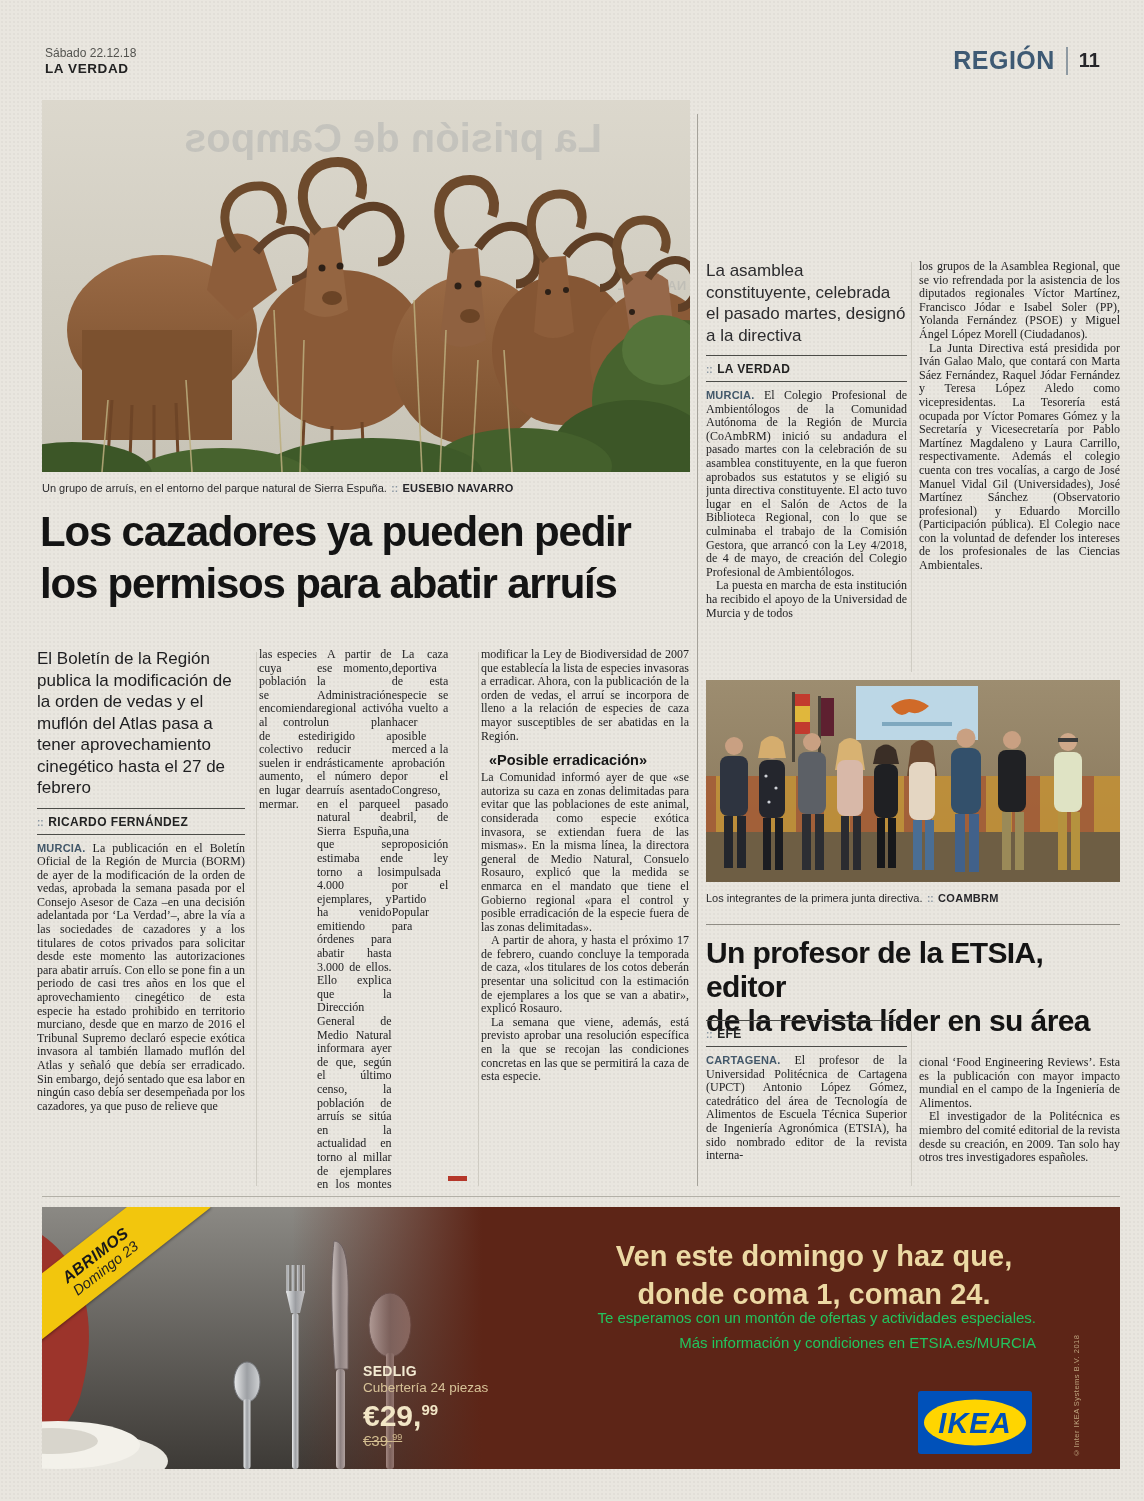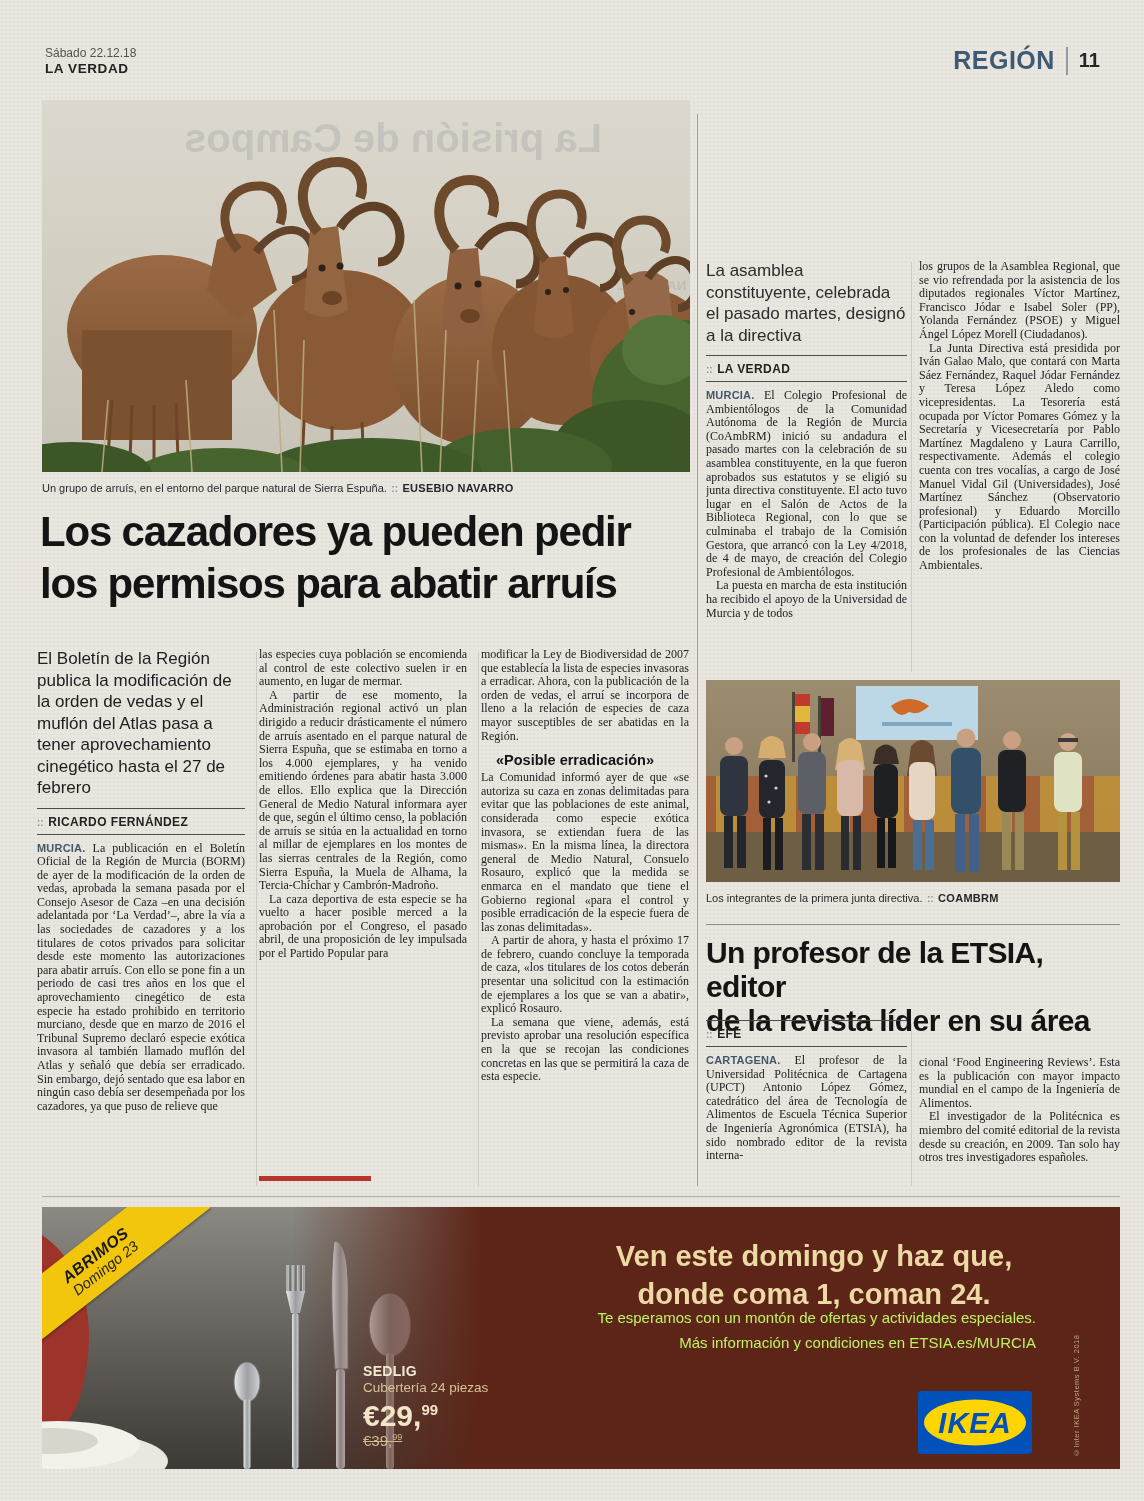--- a/index.html
+++ b/index.html
@@ -31,39 +31,39 @@
   .cols{display:flex;}
   .col{overflow:hidden;}
   .standfirst{font-size:17px;line-height:21.5px;color:#1e1e20;margin:0 0 9px 0;}
   .byline{border-top:1px solid #4c4c48;border-bottom:1px solid #4c4c48;
     padding:3px 0 4px 0;margin-bottom:7px;}
   .bl-name{font-size:12px;font-weight:bold;letter-spacing:.4px;color:#222;}
   .body-p{font-family:"Liberation Serif",serif;font-size:12px;line-height:13.6px;
     text-align:justify;margin:0;color:#222224;hyphens:auto;-webkit-hyphens:auto;}
   .body-p.ind{text-indent:10px;}
   .loc{font-weight:bold;color:#43586a;font-family:"Liberation Sans",sans-serif;font-size:11px;letter-spacing:.2px;}
-  .subhead{font-size:14.5px;font-weight:bold;color:#161616;margin:9px 0 3px 15px;}
+  .subhead{font-size:14.5px;font-weight:bold;color:#161616;margin:9px 0 3px 8px;}
   .pullquote{margin-top:auto;}
   .pq-bar{width:112px;height:5px;background:#b5372a;margin-bottom:7px;}
   .pq-text{font-size:16.5px;line-height:19.5px;font-weight:bold;color:#1a1a1c;letter-spacing:-.2px;margin:0;}
   .vrule{width:1px;background:#a5a29a;}
   .vrule-light{width:1px;background:#cfccc3;}
   .hrule{height:1px;background:#8f8c84;}
   
   .ad{left:42px;top:1207px;width:1078px;height:262px;background:#5d2517;overflow:hidden;}
   .ad-photo{position:absolute;left:0;top:0;width:440px;height:262px;}
   .ribbon{position:absolute;left:-62px;top:28px;width:240px;height:52px;background:#f2c60d;
     transform:rotate(-38deg);display:flex;flex-direction:column;align-items:center;justify-content:center;
     box-shadow:0 1px 3px rgba(0,0,0,.4);}
   .ribbon .r1{font-size:16px;font-weight:bold;font-style:italic;color:#18181a;letter-spacing:.5px;line-height:17px;}
   .ribbon .r2{font-size:14.5px;font-style:italic;color:#1e1e20;line-height:16px;}
   .ad-headline{position:absolute;right:56px;top:30px;width:500px;text-align:center;
     font-size:29px;line-height:38px;font-weight:bold;color:#ecd9a4;}
   .ad-sub{position:absolute;right:84px;top:98px;width:560px;text-align:right;
-    font-size:15px;line-height:25px;color:#bef264;}
+    font-size:15px;line-height:25px;color:#22c55e;}
   .ad-product{position:absolute;left:321px;top:156px;color:#efe3c2;}
   .ad-prod-name{font-size:14px;font-weight:bold;letter-spacing:.3px;color:#f3ead2;}
   .ad-prod-desc{font-size:13.5px;color:#d8c398;margin-top:1px;}
   .ad-price{font-size:30px;font-weight:bold;color:#f2e6c6;line-height:30px;}
   .ad-price sup{font-size:15px;}
   .ad-oldprice{font-size:15px;color:#d3bd90;text-decoration:line-through;margin-top:1px;}
   .ad-oldprice sup{font-size:9px;}
   .ad-logo{position:absolute;left:876px;top:184px;}
   .ad-copy{position:absolute;left:1030px;top:50px;height:200px;writing-mode:vertical-rl;
     transform:rotate(180deg);font-size:7.5px;color:#cdb88f;opacity:.85;letter-spacing:.5px;}
@@ -189,21 +189,21 @@
 
   <div class="abs cols" style="left:37px;top:648px;width:652px;height:540px;gap:14px;">
     <div class="col" style="width:208px;height:540px;">
       <p class="standfirst">El Boletín de la Región publica la modificación de la orden de vedas y el muflón del Atlas pasa a tener aprovechamiento cinegético hasta el 27 de febrero</p>
       <div class="byline">
         <span class="credit-pre">::</span>
         <span class="bl-name">RICARDO FERNÁNDEZ</span>
       </div>
       <p class="body-p"><b class="loc">MURCIA.</b> <span>La publicación en el Boletín Oficial de la Región de Murcia (BORM) de ayer de la modificación de la orden de vedas, aprobada la semana pasada por el Consejo Asesor de Caza –en una decisión adelantada por ‘La Verdad’–, abre la vía a las sociedades de cazadores y a los titulares de cotos privados para solicitar desde este momento las autorizaciones para abatir arruís. Con ello se pone fin a un periodo de casi tres años en los que el aprovechamiento cinegético de esta especie ha estado prohibido en territorio murciano, desde que en marzo de 2016 el Tribunal Supremo declaró especie exótica invasora al también llamado muflón del Atlas y señaló que debía ser erradicado. Sin embargo, dejó sentado que esa labor en ningún caso debía ser desempeñada por los cazadores, ya que puso de relieve que</span></p>
     </div>
-    <div class="col" style="width:208px;height:540px;display:flex;flex-direction:column;">
+    <div class="col" style="width:208px;height:540px;display:flex;flex-direction:row;">
       <p class="body-p">las especies cuya población se encomienda al control de este colectivo suelen ir en aumento, en lugar de mermar.</p>
       <p class="body-p ind">A partir de ese momento, la Administración regional activó un plan dirigido a reducir drásticamente el número de arruís asentado en el parque natural de Sierra Espuña, que se estimaba en torno a los 4.000 ejemplares, y ha venido emitiendo órdenes para abatir hasta 3.000 de ellos. Ello explica que la Dirección General de Medio Natural informara ayer de que, según el último censo, la población de arruís se sitúa en la actualidad en torno al millar de ejemplares en los montes de las sierras centrales de la Región, como Sierra Espuña, la Muela de Alhama, la Tercia-Chíchar y Cambrón-Madroño.</p>
       <p class="body-p ind">La caza deportiva de esta especie se ha vuelto a hacer posible merced a la aprobación por el Congreso, el pasado abril, de una proposición de ley impulsada por el Partido Popular para</p>
       <div class="pullquote">
         <div class="pq-bar"></div>
       </div>
     </div>
     <div class="col" style="width:208px;height:540px;">
       <p class="body-p">modificar la Ley de Biodiversidad de 2007 que establecía la lista de especies invasoras a erradicar. Ahora, con la publicación de la orden de vedas, el arruí se incorpora de lleno a la relación de especies de caza mayor susceptibles de ser abatidas en la Región.</p>
       <div class="subhead">«Posible erradicación»</div>

